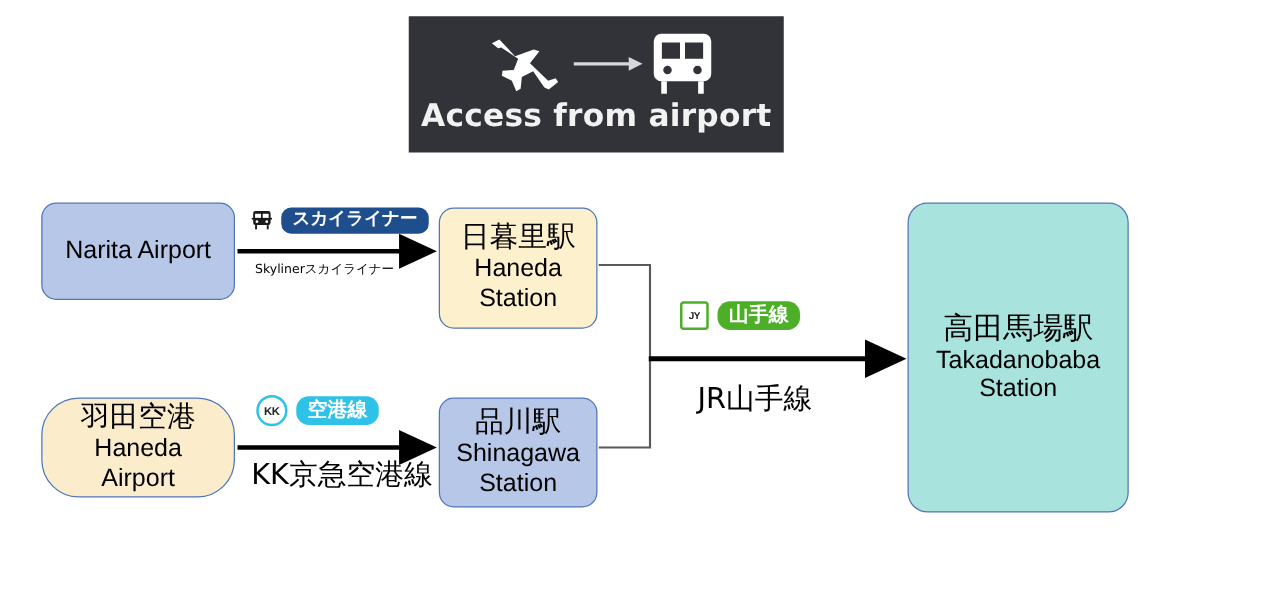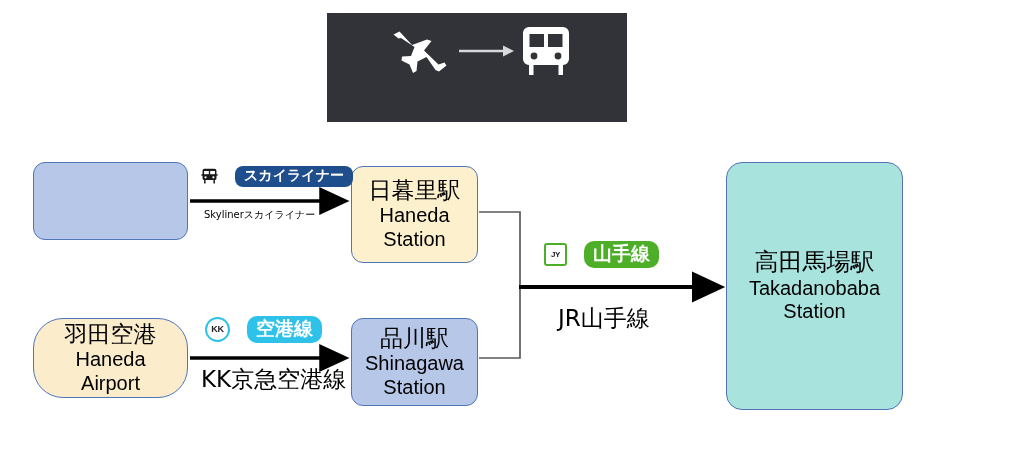--- a/index.html
+++ b/index.html
@@ -106,28 +106,28 @@
     width: 1024px; height: 475px;
     z-index: 2;
     pointer-events: none;
   }
 
   
   .badge-group {
     position: absolute;
     display: flex;
     align-items: center;
-    gap: 17px;
+    gap: 7px;
     z-index: 5;
   }
   .pill {
     display: inline-block;
     border-radius: 9px;
     color: #ffffff;
-    font-size: 19px;
+    font-size: 16px;
     font-weight: bold;
     padding: 1px 9px 2px 9px;
     line-height: 1.25;
     font-family: "DejaVu Sans", sans-serif;
     white-space: nowrap;
   }
   .pill-skyliner { background: #1f4e8c; border-radius: 8px; font-size: 14px; }
   .pill-kuko     { background: #2ec2e8; border-radius: 10px; }
   .pill-yamanote { background: #4caf27; border-radius: 10px; }
 
@@ -182,20 +182,21 @@
       <g fill="#ffffff">
         <path d="M8 2 H42 A6 6 0 0 1 48 8 V34 A6 6 0 0 1 42 40 H8 A6 6 0 0 1 2 34 V8 A6 6 0 0 1 8 2 Z
                  M8.5 9 H23 V22 H8.5 Z M27 9 H41.5 V22 H27 Z" fill-rule="evenodd"></path>
         <circle cx="13" cy="31" r="3.4" fill="#313338"></circle>
         <circle cx="37" cy="31" r="3.4" fill="#313338"></circle>
         <rect x="8" y="40" width="4.5" height="10"></rect>
         <rect x="37.5" y="40" width="4.5" height="10"></rect>
       </g>
     </svg>
   </div>
+  <div id="banner-title">Access from airport</div>
 </div>
 
 <svg class="edge-svg">
   <defs>
     <marker id="arrowThick" markerWidth="9" markerHeight="9" refX="6.6" refY="4.5" orient="auto" markerUnits="strokeWidth">
       <polygon points="0,0.6 8.4,4.5 0,8.4" fill="#000000"></polygon>
     </marker>
   </defs>
 
   <g>
@@ -209,20 +210,21 @@
   <g>
     <polyline points="479,212 520,212 520,358 479,358" fill="none" stroke="#595959" stroke-width="1.7"></polyline>
   </g>
 
   <g>
     <line x1="519" y1="287" x2="718" y2="287" stroke="#000000" stroke-width="4" marker-end="url(#arrowThick)"></line>
   </g>
 </svg>
 
 <div class="node" id="node-narita">
+  <div class="en">Narita Airport</div>
 </div>
 
 <div class="node" id="node-nippori">
   <div class="jp">日暮里駅</div>
   <div class="en">Haneda</div>
   <div class="en">Station</div>
 </div>
 
 <div class="node" id="node-haneda">
   <div class="jp">羽田空港</div>

